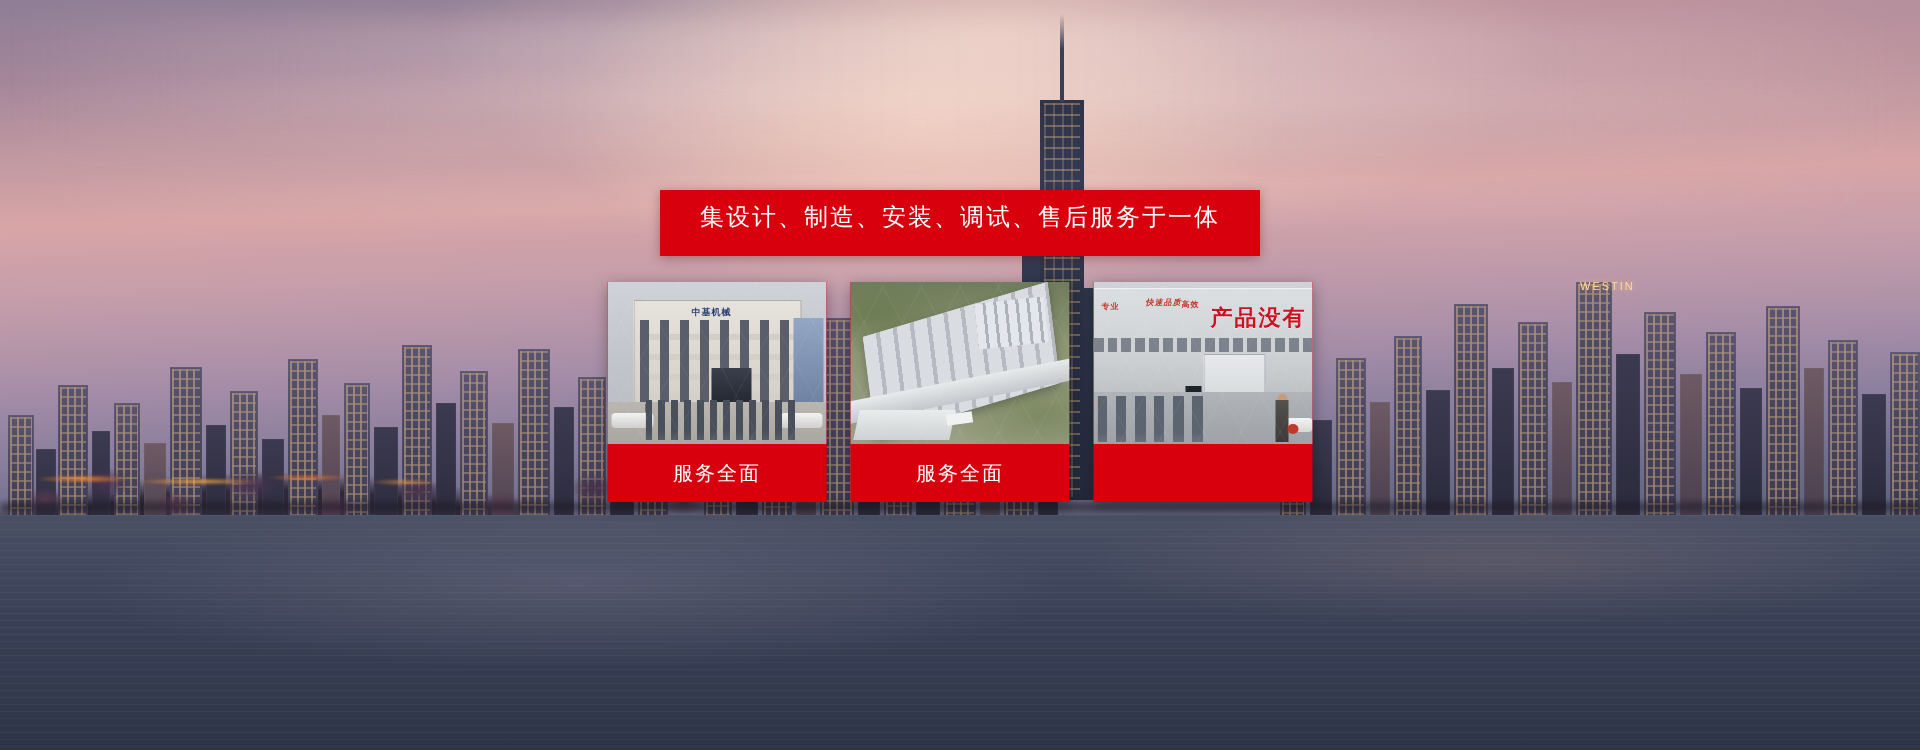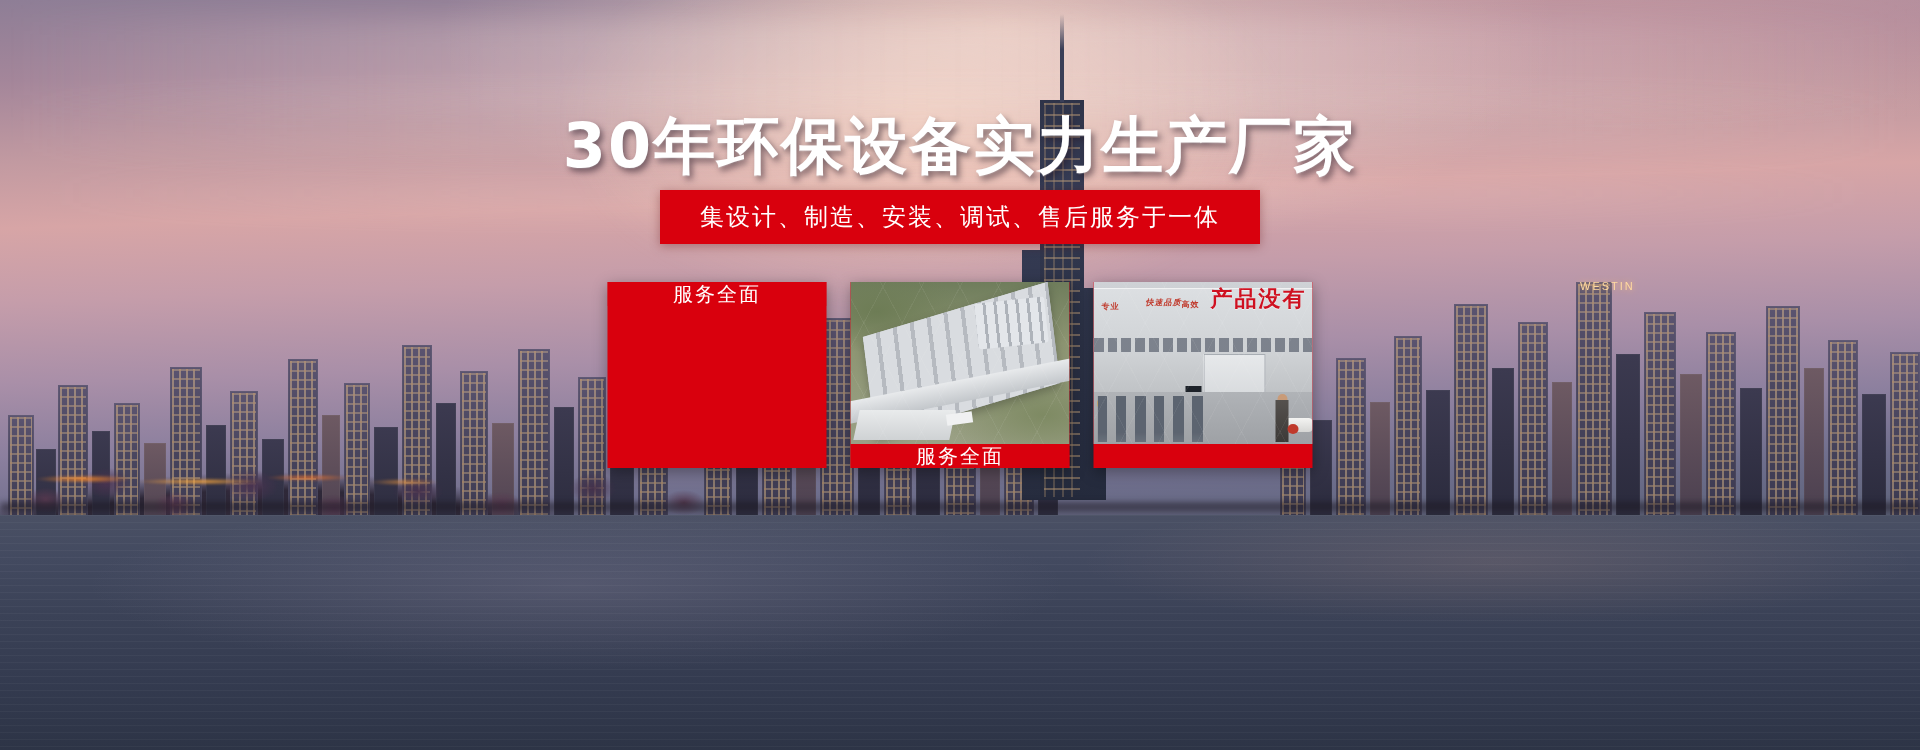--- a/index.html
+++ b/index.html
@@ -170,42 +170,42 @@
   }
 
   .subtitle-wrap{
     position:absolute; top:190px; left:0; right:0; display:flex; justify-content:center;
   }
   .subtitle{
     background:#d9000d;
     color:#ffffff;
     font-size:24px;
     letter-spacing:2px;
-    padding:11px 40px 11px;
+    padding:11px 40px 23px;
     font-family:"DejaVu Sans","Liberation Sans",sans-serif;
     white-space:nowrap;
     box-shadow:0 2px 10px rgba(90,0,8,.35);
   }
 
   .cards{
     position:absolute; top:282px; left:50%; transform:translateX(-50%);
     display:flex; gap:24px;
   }
   .card{
     width:219px;
     background:#d9000d;
     box-shadow:0 4px 14px rgba(0,0,0,.35);
     overflow:hidden;
   }
   .card-photo{
     width:219px; height:162px; position:relative; overflow:hidden;
     background:#8e8f93;
   }
   .card-caption{
-    height:24px; display:flex; align-items:center; justify-content:center;
+    height:58px; display:flex; align-items:center; justify-content:center;
     color:#fff; font-size:20px; letter-spacing:2px;
     font-family:"DejaVu Sans","Liberation Sans",sans-serif;
     background:#d9000d;
   }
   .watermark{
     position:absolute; inset:0; pointer-events:none; opacity:.30;
     background-image:
       repeating-linear-gradient(62deg, rgba(255,255,255,.20) 0 1px, rgba(255,255,255,0) 1px 34px),
       repeating-linear-gradient(-62deg, rgba(255,255,255,.20) 0 1px, rgba(255,255,255,0) 1px 34px);
   }
@@ -342,21 +342,21 @@
   .p3 .mon2{ left:132px; bottom:24px; width:20px; height:15px; }
 
   
   .p4{ background:linear-gradient(180deg,#cfd2d6 0%, #c4c7cb 55%, #b4b7bb 100%); }
   .p4 .fac{
     position:absolute; left:0; right:0; top:6px; height:104px;
     background:linear-gradient(180deg,#dcdfe2 0%, #cfd2d5 62%, #c0c3c6 100%);
     box-shadow:inset 0 1px 0 rgba(255,255,255,.6);
   }
   .p4 .bigtext{
-    position:absolute; right:6px; top:2px;
+    position:absolute; right:6px; top:21px;
     font-size:22px; font-weight:bold; color:#cf1020; letter-spacing:2px;
     font-family:"DejaVu Sans",sans-serif;
     text-shadow:0 1px 0 rgba(255,255,255,.5);
     white-space:nowrap;
   }
   .p4 .smalltext{
     position:absolute; left:8px; top:20px; font-size:8px; color:#c0392b;
     line-height:10px; letter-spacing:1px; font-family:"DejaVu Sans",sans-serif;
     font-weight:bold;
   }
@@ -492,29 +492,40 @@
   </div>
 
   <div class="trees"></div>
   <div class="firelights"></div>
   <div class="firelights2"></div>
   <div class="shoreline"></div>
   <div class="water"></div>
 
   <div class="content">
 
-    <h1 class="headline">30年环保设备实力生产厂家</h1>
 
     <div class="subtitle-wrap">
       <div class="subtitle">集设计、制造、安装、调试、售后服务于一体</div>
     </div>
 
     <div class="cards">
 
       <div class="card">
+        <div class="card-photo p1">
+          <div class="bld"></div>
+          <div class="sign1">中基机械</div>
+          <div class="wingR"></div>
+          <div class="entr"></div>
+          <div class="ground"></div>
+          <div class="car l"></div>
+          <div class="car r"></div>
+          <div class="heads"></div>
+          <div class="staff"></div>
+          <div class="watermark"></div>
+        </div>
         <div class="card-caption">服务全面</div>
       </div>
 
       <div class="card">
         <div class="card-photo p2">
           <div class="field"></div>
           <div class="plant"></div>
           <div class="silos"></div>
           <div class="roadway"></div>
           <div class="yard"></div>

